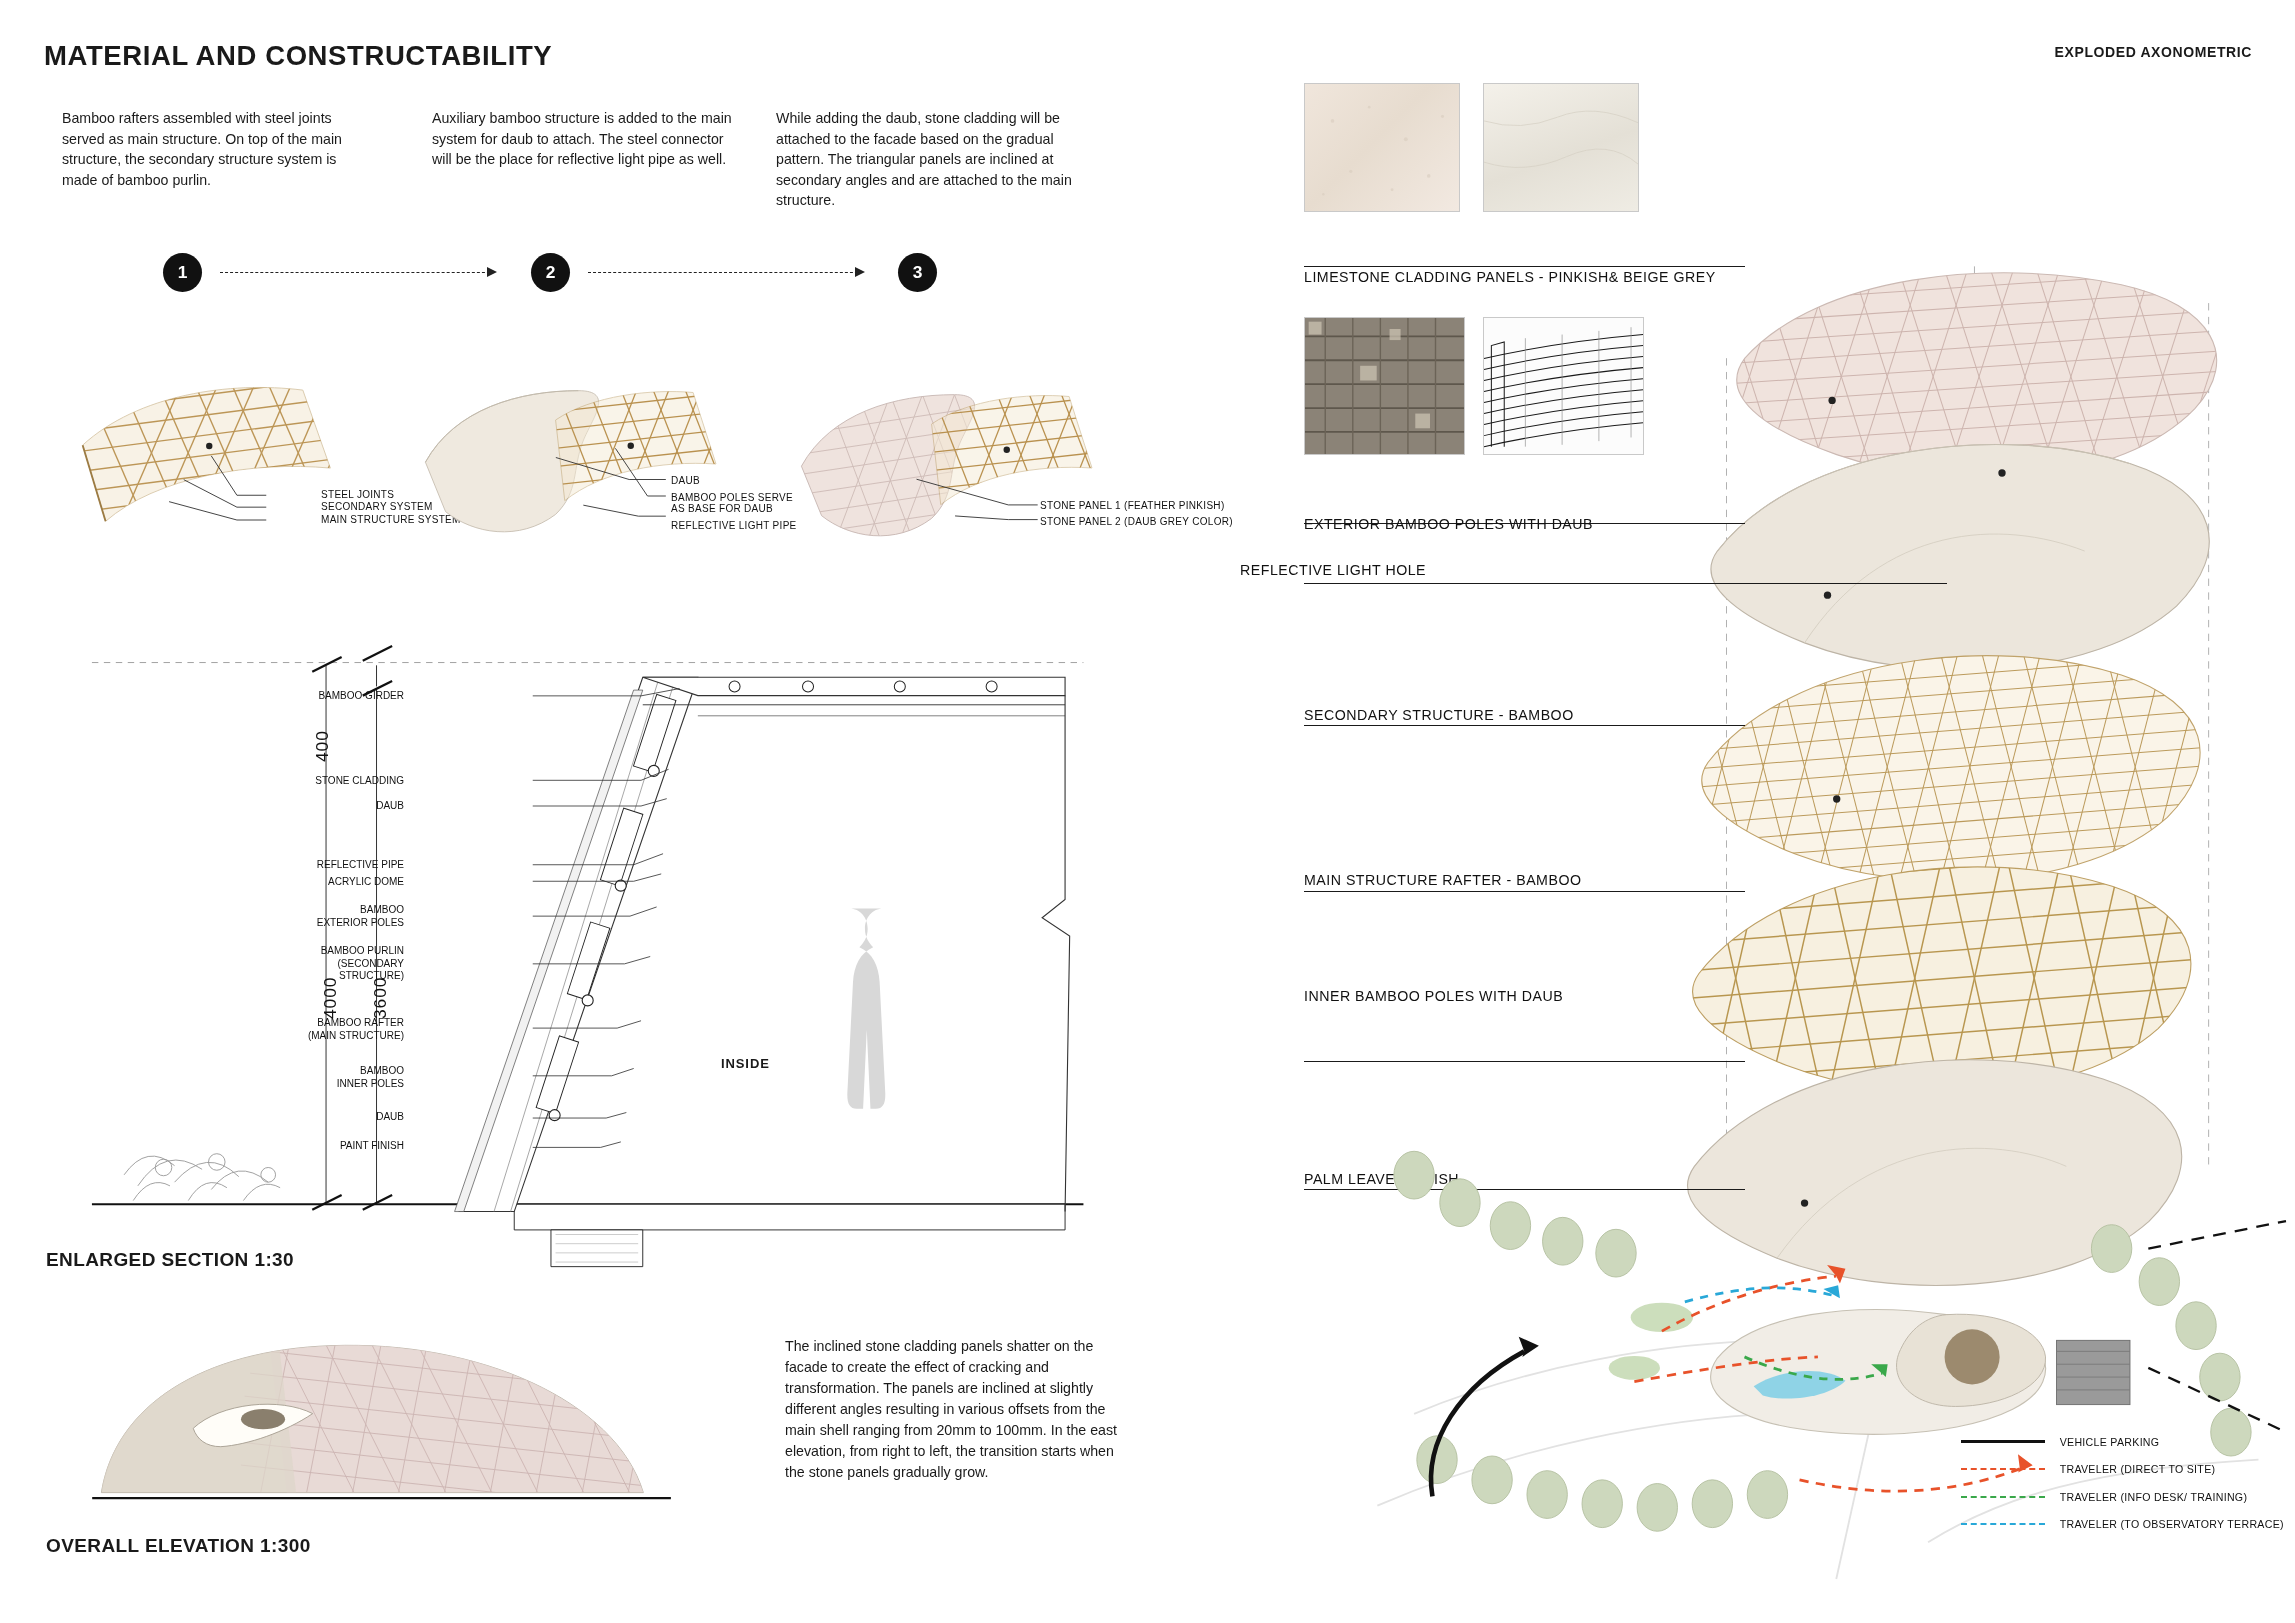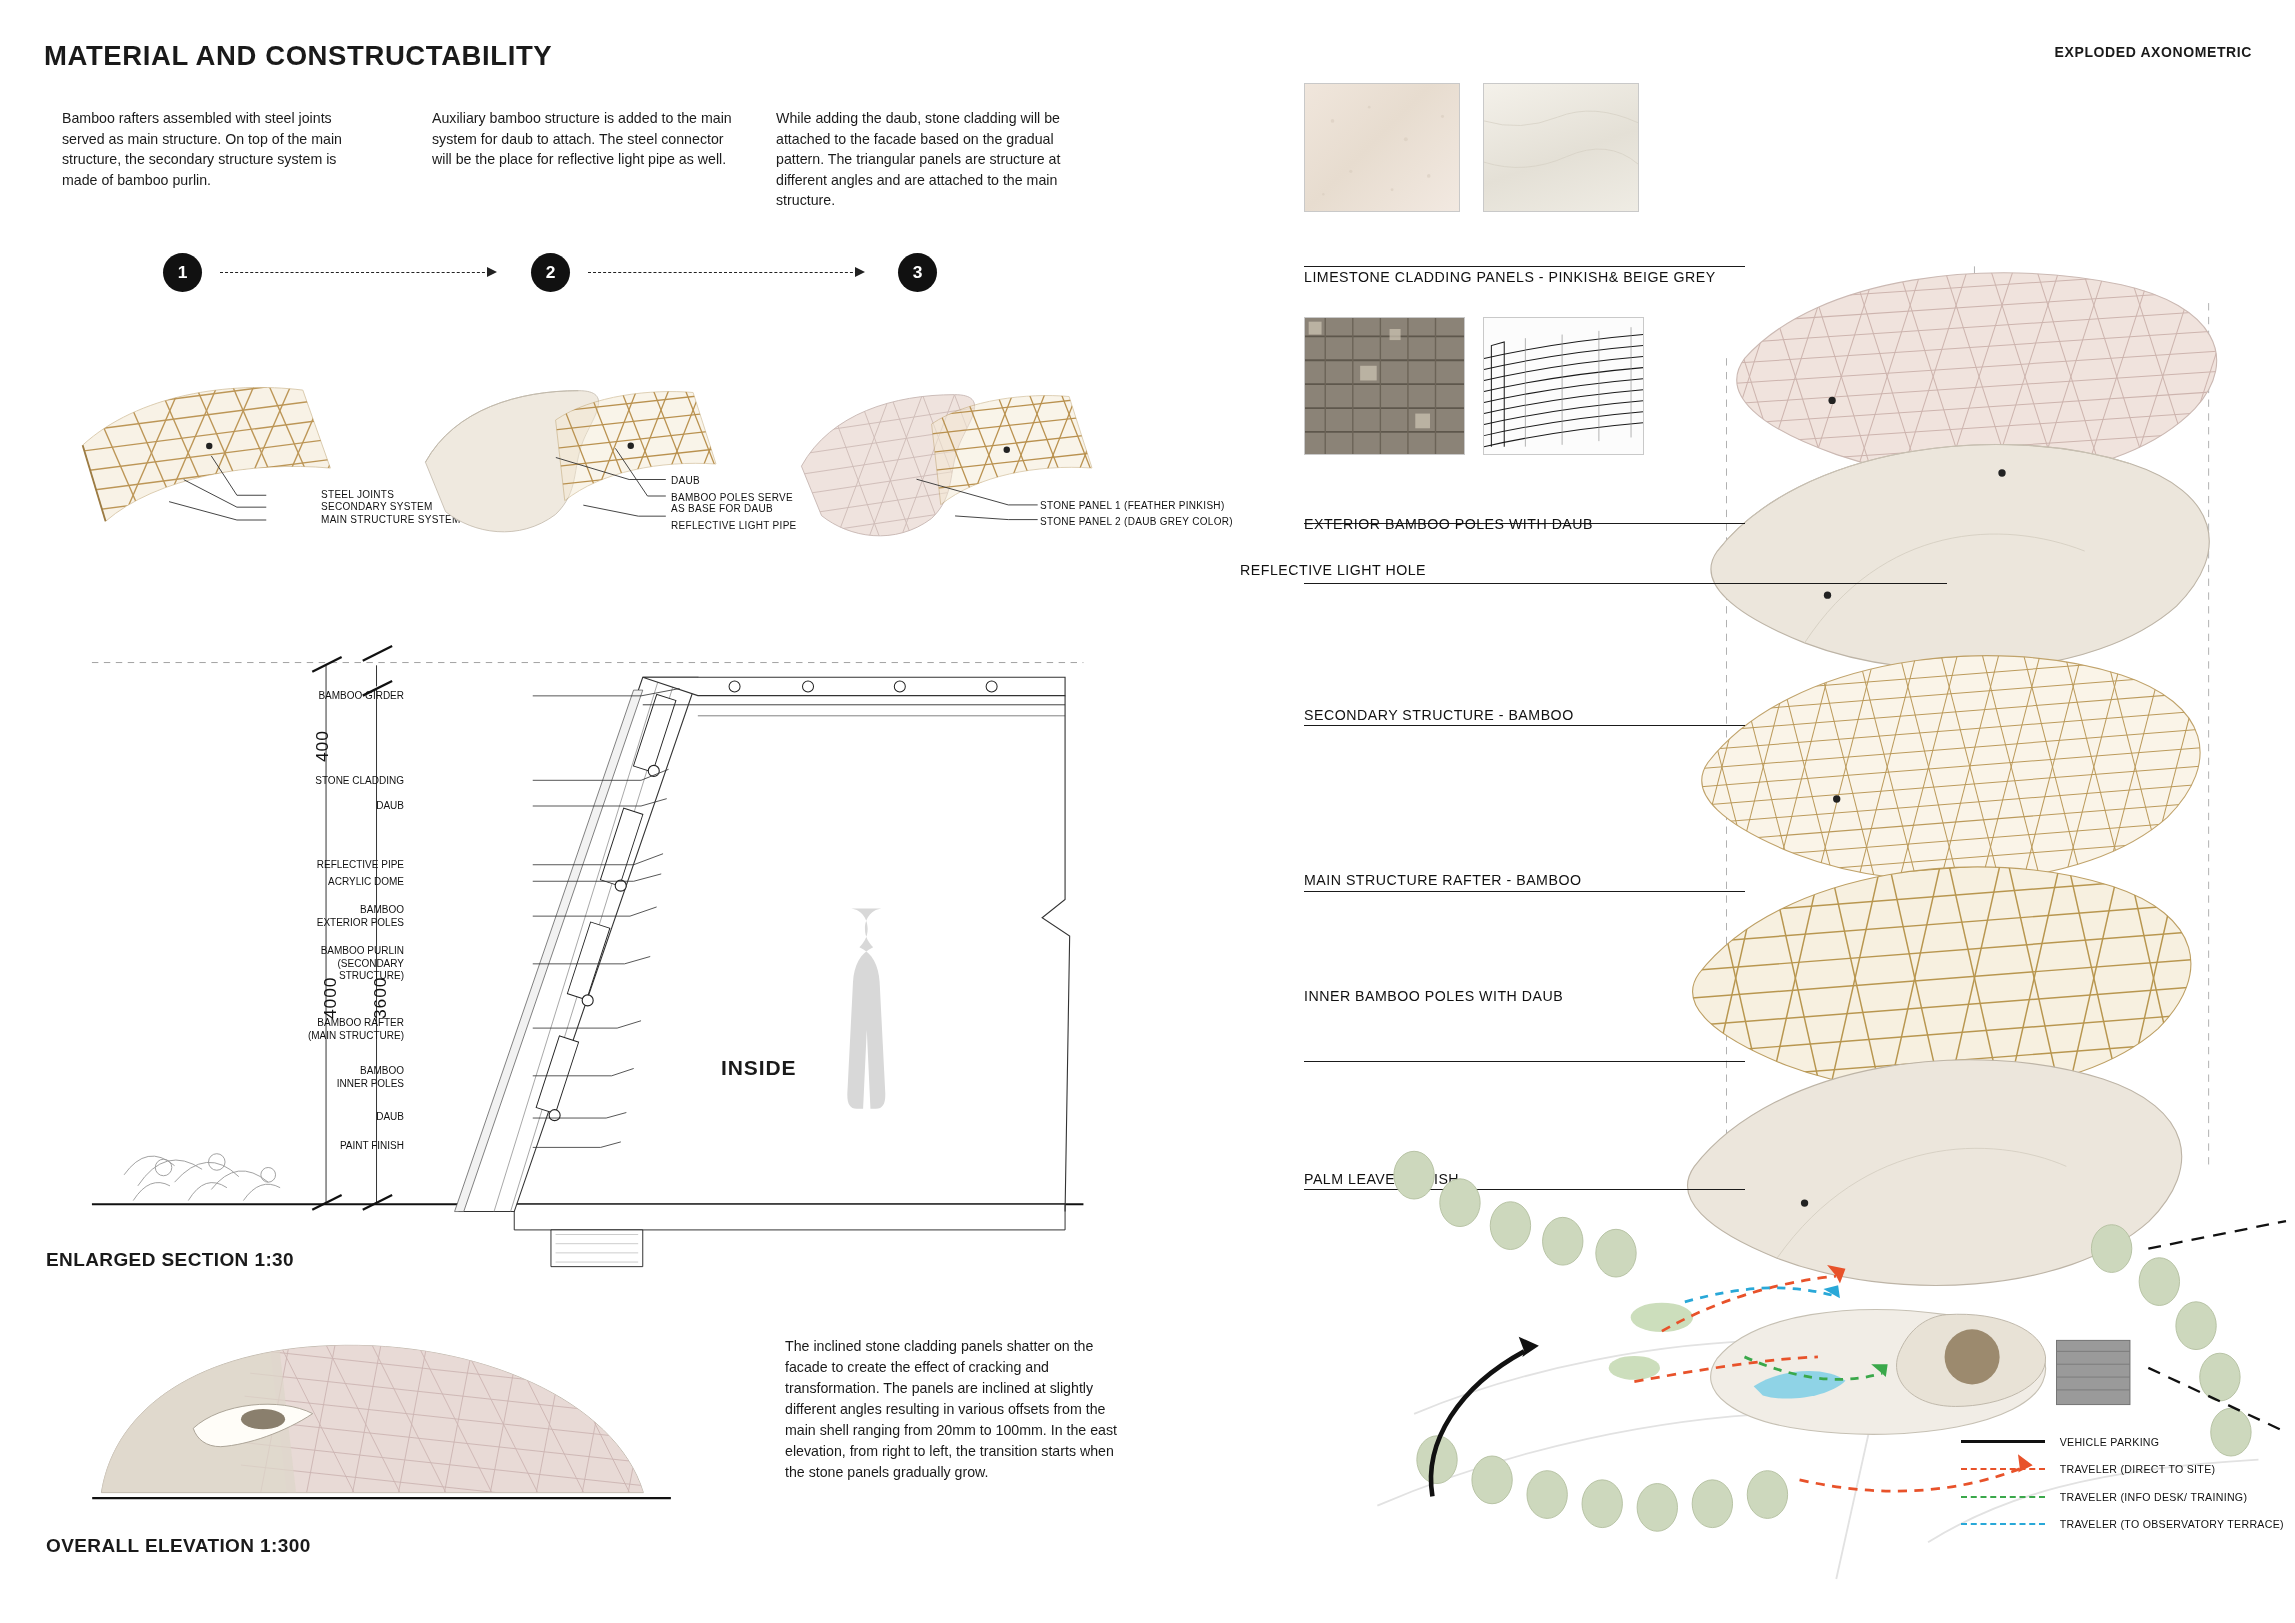--- a/index.html
+++ b/index.html
@@ -70,21 +70,21 @@
   }
   .dim-text {
     position:absolute; font-size:17.4px; letter-spacing:0.9px;
     transform:rotate(-90deg); transform-origin:left top; color:#111;
   }
   .sec-label {
     position:absolute; font-size:10px; color:#111; line-height:1.25; white-space:nowrap;
     text-align:right;
   }
   .inside-label {
-    position:absolute; font-size:21px; font-weight:bold; letter-spacing:0.9px;
+    position:absolute; font-size:13px; font-weight:bold; letter-spacing:0.9px;
   }
 
   
   .axo-label {
     position:absolute; font-size:14.2px; letter-spacing:0.5px; color:#111;
     white-space:nowrap;
   }
   .axo-rule { position:absolute; height:0.9px; background:#1a1a1a; }
 
   .material-swatch {
@@ -109,21 +109,21 @@
 </head>
 <body>
 
 <div class="page">
 
   <div class="title-main">MATERIAL AND CONSTRUCTABILITY</div>
   <div class="title-right">EXPLODED AXONOMETRIC</div>
 
   <div class="step-text s2">Auxiliary bamboo structure is added to the main system for daub to attach. The steel connector will be the place for reflective light pipe as well.</div>
   <div class="step-text s1">Bamboo rafters assembled with steel joints served as main structure. On top of the main structure, the secondary structure system is made of bamboo purlin.</div>
-  <div class="step-text s3">While adding the daub, stone cladding will be attached to the facade based on the gradual pattern. The triangular panels are structure at different angles and are attached to the main structure.</div>
+  <div class="step-text s3">While adding the daub, stone cladding will be attached to the facade based on the gradual pattern. The triangular panels are inclined at secondary angles and are attached to the main structure.</div>
 
   <div class="bullet b1">1</div>
   <div class="bullet b2">2</div>
   <div class="bullet b3">3</div>
   <div class="arrow a1">
       <div class="dash"></div>
     </div>
   <div class="arrow a2">
       <div class="dash"></div>
     </div>

